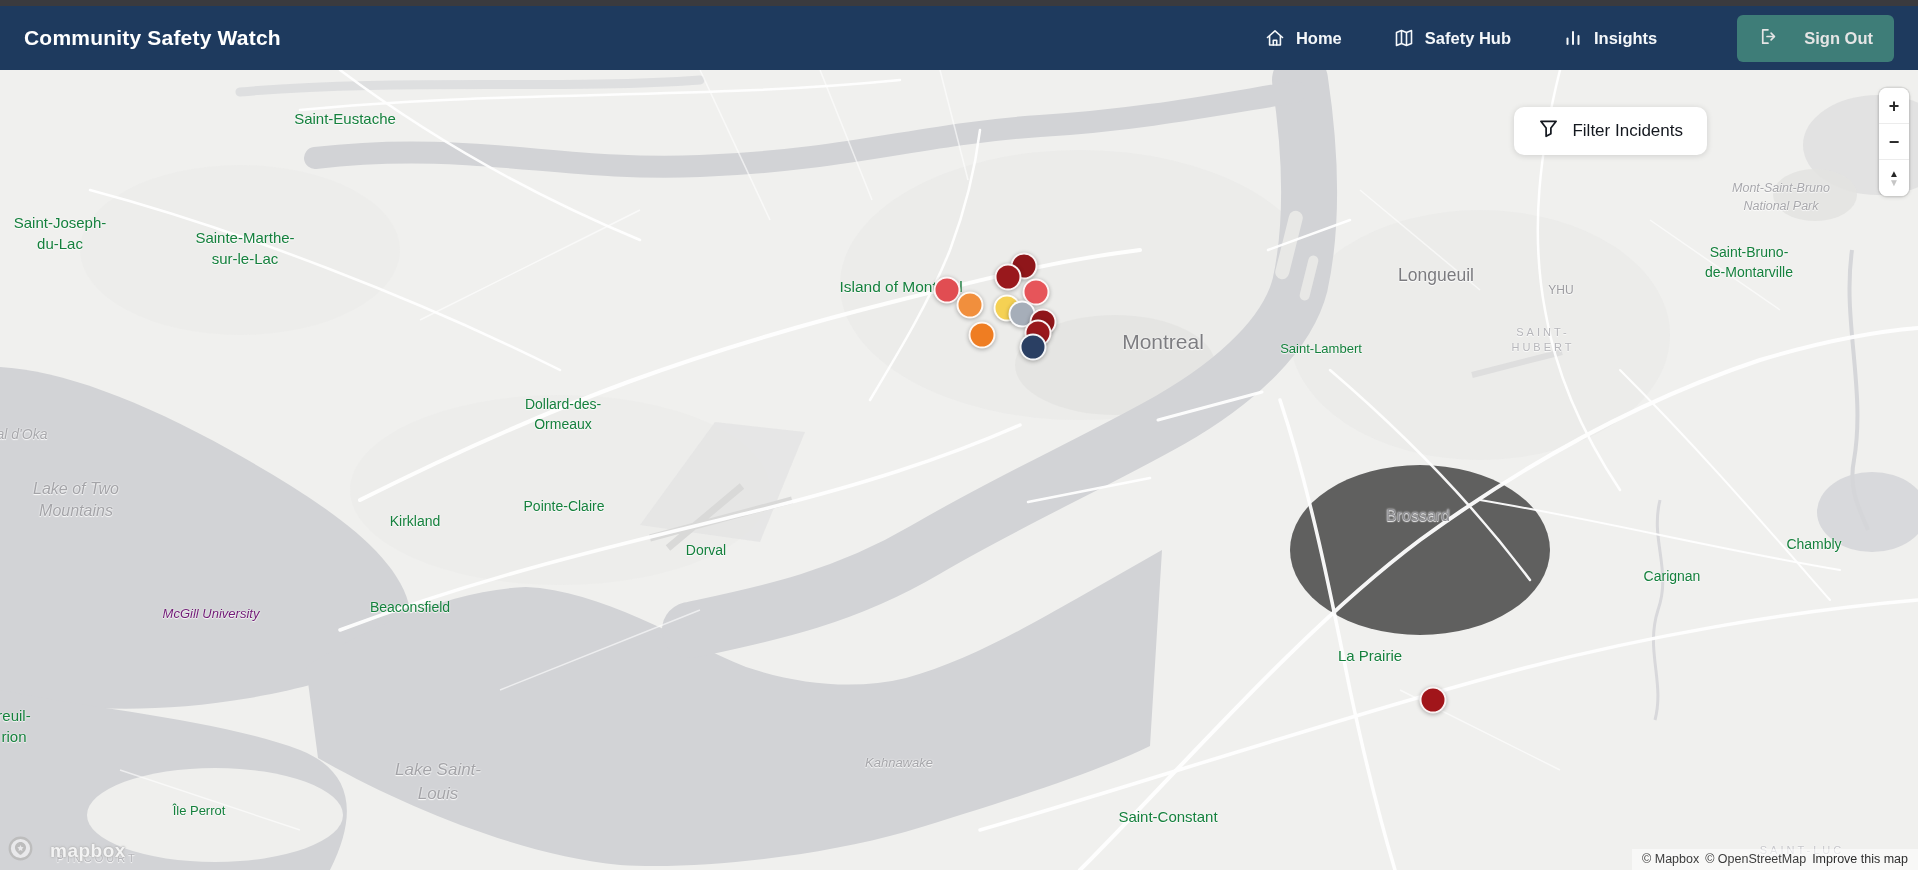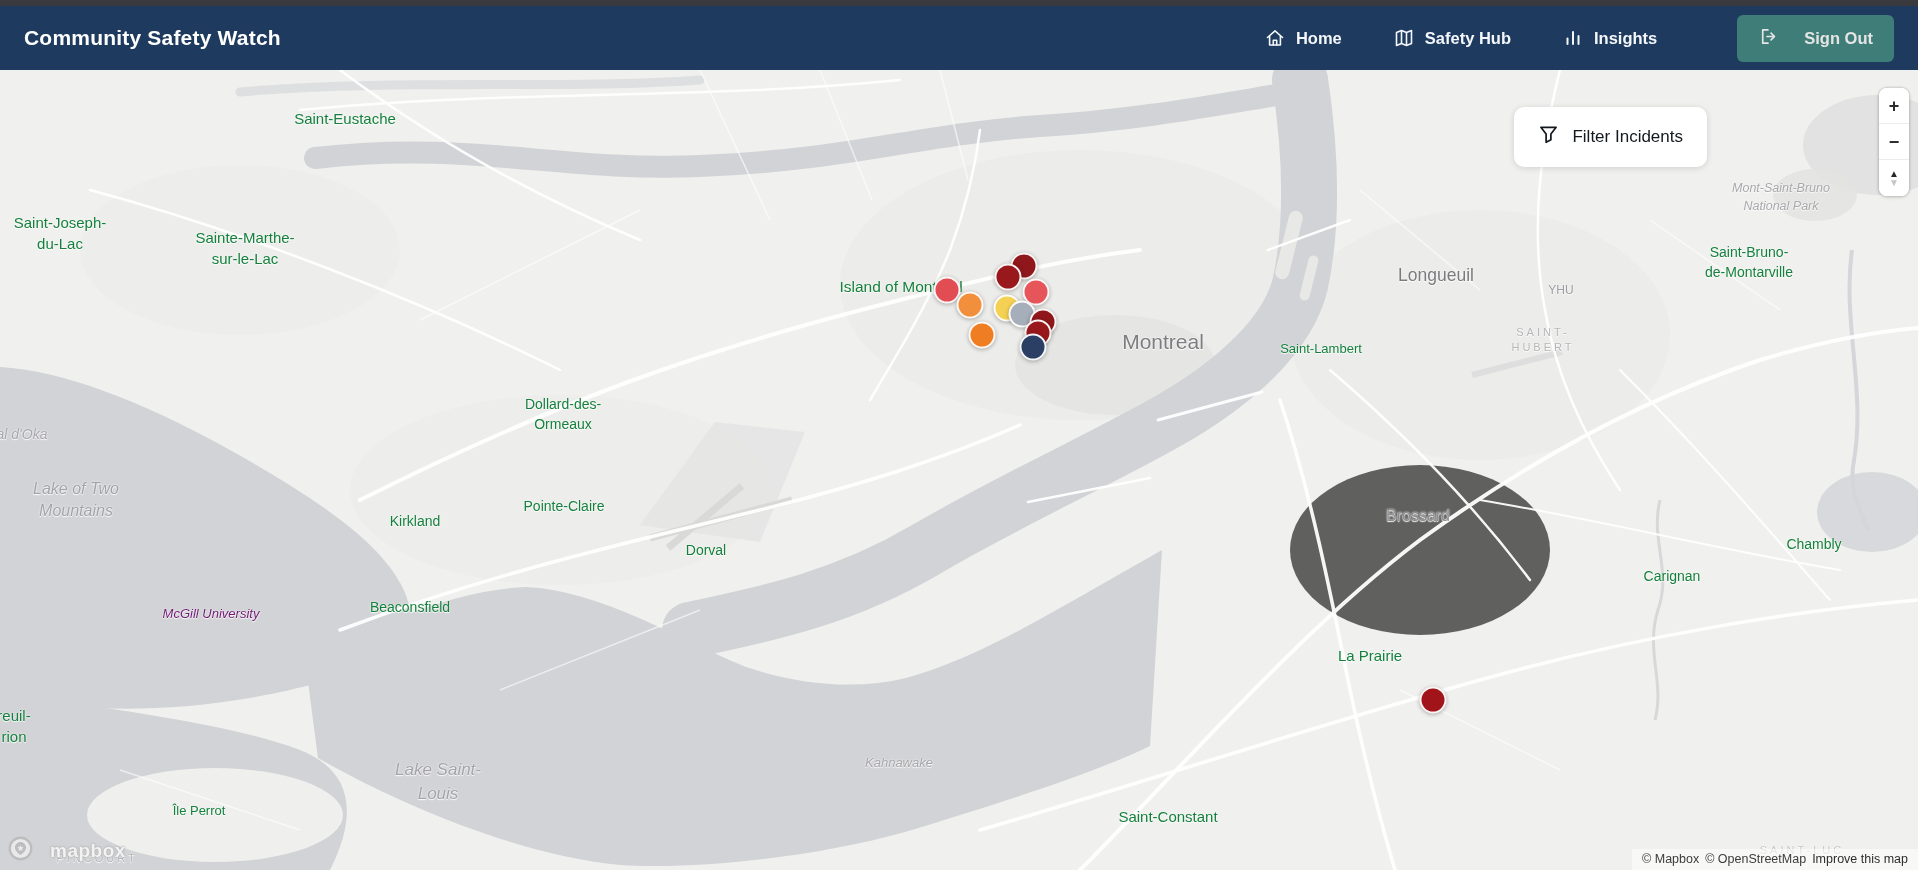--- a/index.html
+++ b/index.html
@@ -32,21 +32,21 @@
              z-index:2;}
   .map-label.italic{font-style:italic;}
   .map-label.tracking{letter-spacing:3px;}
 
   .marker{position:absolute;width:27px;height:27px;border-radius:50%;
           border:2px solid rgba(255,255,255,.95);box-sizing:border-box;
           box-shadow:0 1px 4px rgba(0,0,0,.3);transform:translate(-50%,-50%);
           cursor:pointer;z-index:3;}
 
   
-  .filter-btn{position:absolute;top:37px;right:211px;height:60px;padding:0 24px;
+  .filter-btn{position:absolute;top:37px;right:211px;height:48px;padding:0 24px;
               display:flex;align-items:center;gap:13px;background:#fff;border:none;
               border-radius:10px;font-size:17px;font-weight:500;color:#14181f;
               box-shadow:0 1px 6px rgba(0,0,0,.14);cursor:pointer;z-index:8;
               font-family:inherit;}
   .report-btn{position:absolute;top:34px;right:15px;height:53px;padding:0 25px;
               background:#1e3a5e;color:#fff;border:none;border-radius:10px;
               font-size:17.5px;font-weight:700;cursor:pointer;z-index:7;
               box-shadow:0 2px 7px rgba(0,0,0,.28);font-family:inherit;white-space:nowrap;}
 
   

